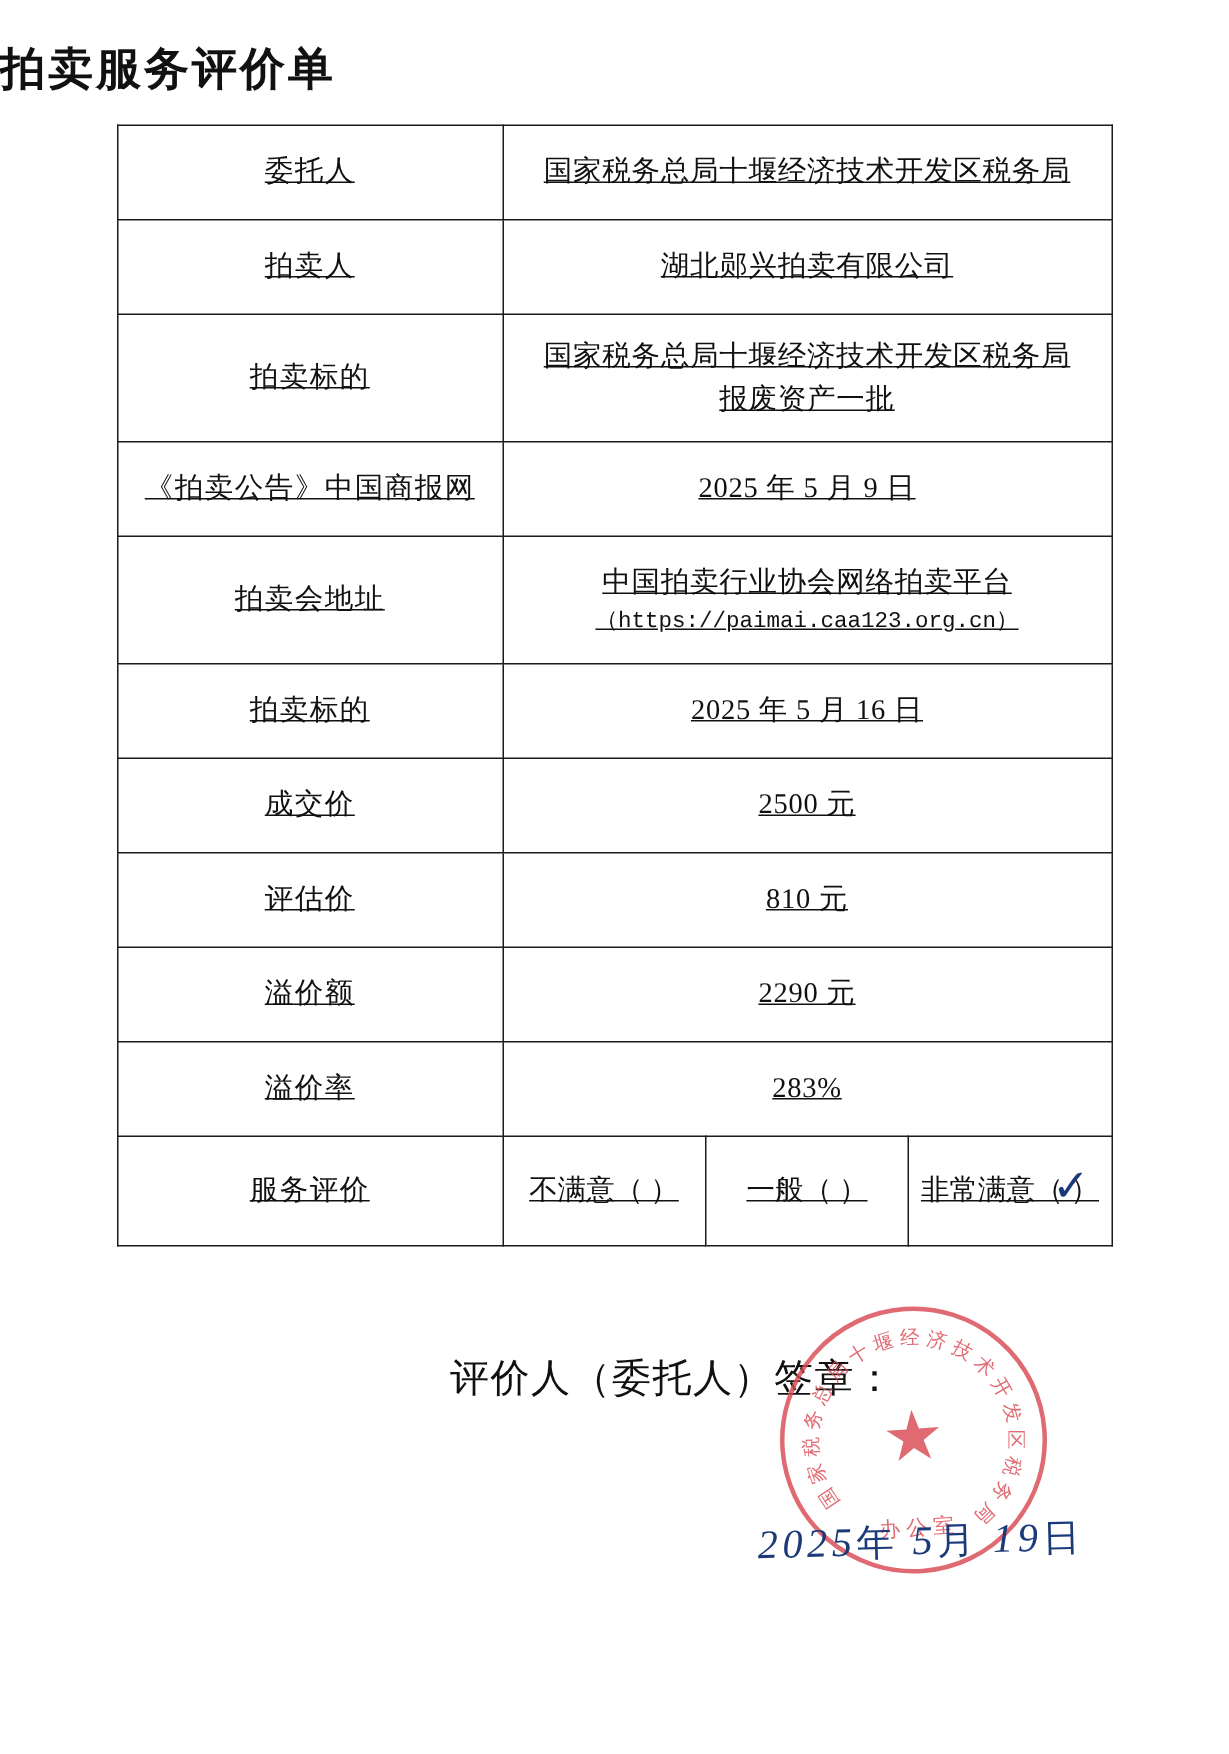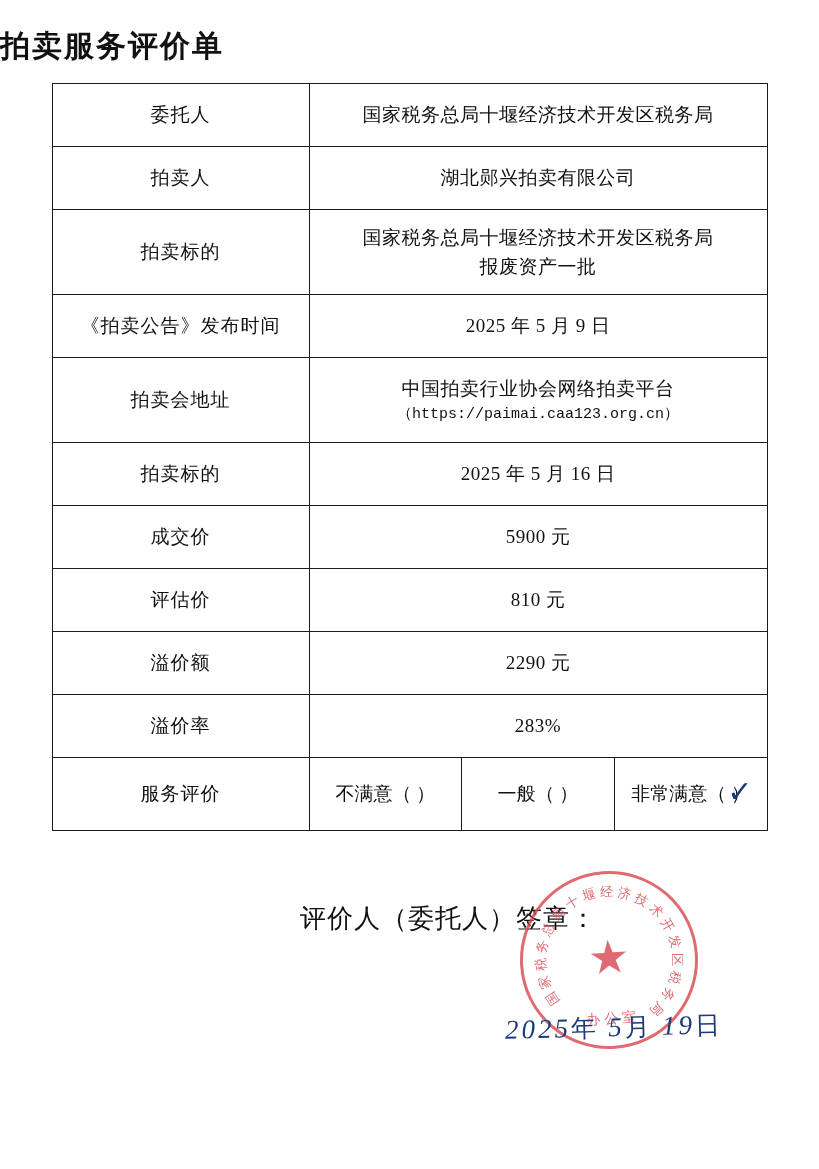--- a/index.html
+++ b/index.html
@@ -26,22 +26,23 @@
     font-size: 30px;
     font-weight: bold;
     letter-spacing: 2px;
     padding-top: 26px;
     padding-bottom: 16px;
     font-family: "Liberation Serif", "DejaVu Serif", serif;
   }
   table.main-table {
     border-collapse: collapse;
     margin: 0 auto;
-    width: 716px;
+    width: 664px;
     table-layout: fixed;
+    text-decoration: underline;
   }
   table.main-table td {
     border: 1px solid #1a1a1a;
     padding: 0;
     vertical-align: middle;
     text-align: center;
     font-size: 19px;
     line-height: 1.55;
     font-family: "Liberation Serif", "DejaVu Serif", serif;
   }
@@ -179,40 +180,40 @@
       <tr>
         <td class="label-cell tall">拍卖标的</td>
         <td class="value-cell tall two-line" colspan="3">
           <div>国家税务总局十堰经济技术开发区税务局</div>
           <div>报废资产一批</div>
         </td>
       </tr>
 
 
       <tr>
-        <td class="label-cell">《拍卖公告》发布时间</td>
+        <td class="label-cell">《拍卖公告》中国商报网</td>
         <td class="value-cell" colspan="3">2025 年 5 月 9 日</td>
       </tr>
 
       <tr>
         <td class="label-cell tall">拍卖会地址</td>
         <td class="value-cell tall two-line" colspan="3">
           <div>中国拍卖行业协会网络拍卖平台</div>
           <div class="mono">（https://paimai.caa123.org.cn）</div>
         </td>
       </tr>
 
       <tr>
         <td class="label-cell">拍卖标的</td>
         <td class="value-cell" colspan="3">2025 年 5 月 16 日</td>
       </tr>
 
       <tr>
         <td class="label-cell">成交价</td>
-        <td class="value-cell" colspan="3">5900 元</td>
+        <td class="value-cell" colspan="3">2500 元</td>
       </tr>
 
       <tr>
         <td class="label-cell">评估价</td>
         <td class="value-cell" colspan="3">810 元</td>
       </tr>
 
       <tr>
         <td class="label-cell">溢价额</td>
         <td class="value-cell" colspan="3">2290 元</td>

